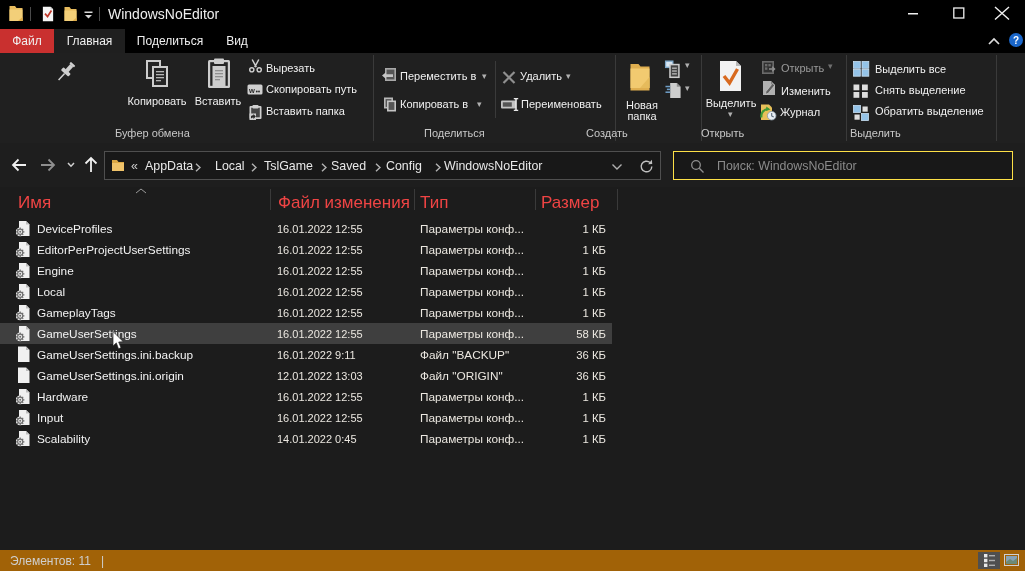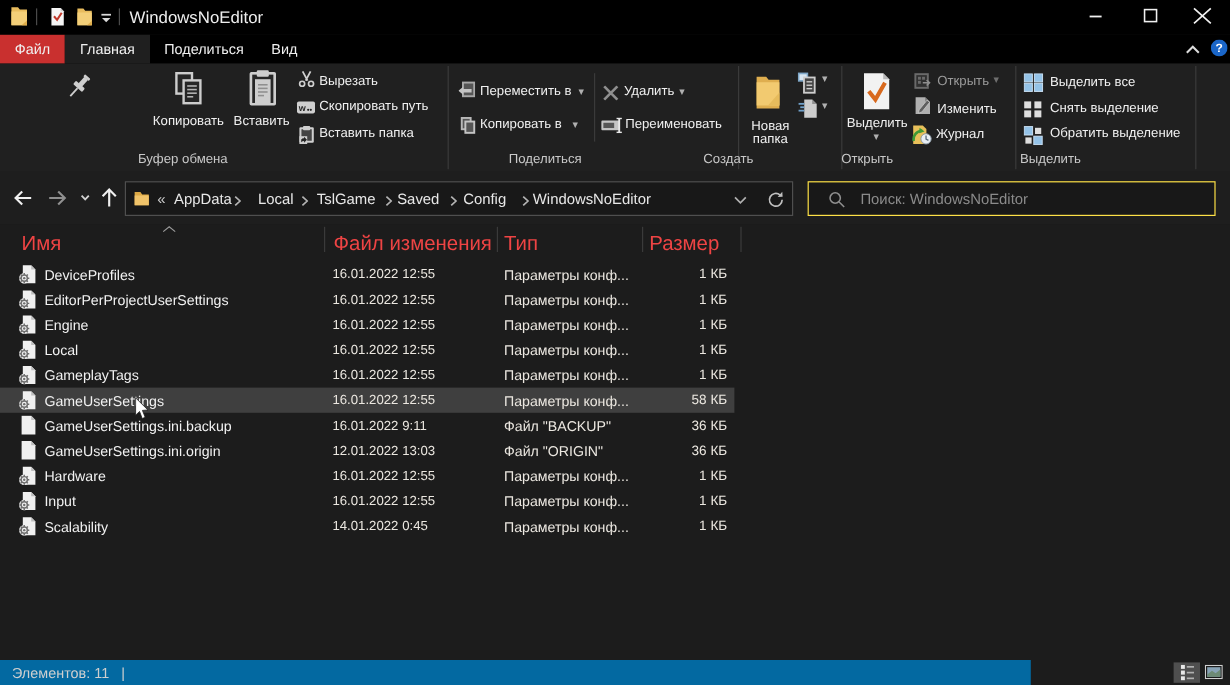--- a/index.html
+++ b/index.html
@@ -46,21 +46,21 @@
 .hsep { position:absolute; top:2px; width:1px; height:21px; background:#3a3a3a; }
 .row { position:absolute; left:0; width:612px; height:21px; }
 .row.sel { background:#3f3f3f; }
 .fname { position:absolute; left:37px; top:4px; color:#f2f2f2; font-size:11.8px; }
 .fdate { position:absolute; left:277px; top:4.5px; color:#ebe7e0; font-size:11px; }
 .ftype { position:absolute; left:420px; top:4px; color:#ebe7e0; font-size:11.8px; }
 .fsize { position:absolute; left:500px; top:4.5px; width:106px; text-align:right;
   color:#ebe7e0; font-size:11.3px; }
 
 
-#statusbar { left:0; top:550px; width:859px; height:21px; background:#0369a1; }
+#statusbar { left:0; top:550px; width:1025px; height:21px; background:#a16207; }
 #statustext { left:10px; top:4px; color:#cfcfcf; font-size:12px; }
 </style>
 </head>
 <body>
 <div id="stage">
 
   <div id="titlebar" class="abs">
     <svg class="abs" style="left:9px;top:5px" width="14" height="17" viewBox="0 0 14 17">
       <path d="M0.5 1 h5.5 l1.5 2 h6 v13 h-13 z" fill="#e8bc5e"></path>
       <path d="M0.5 4.5 h13 v11.5 h-13 z" fill="#f3cf79"></path>

